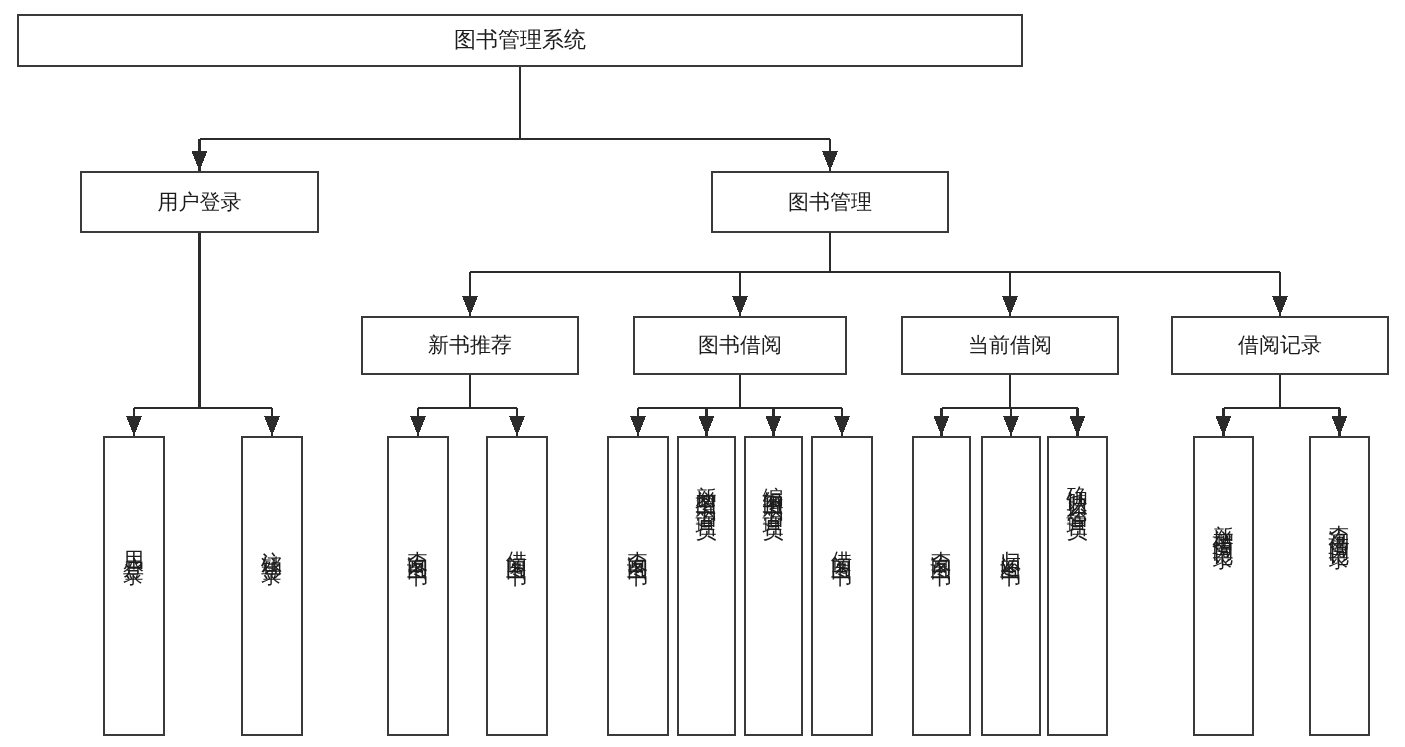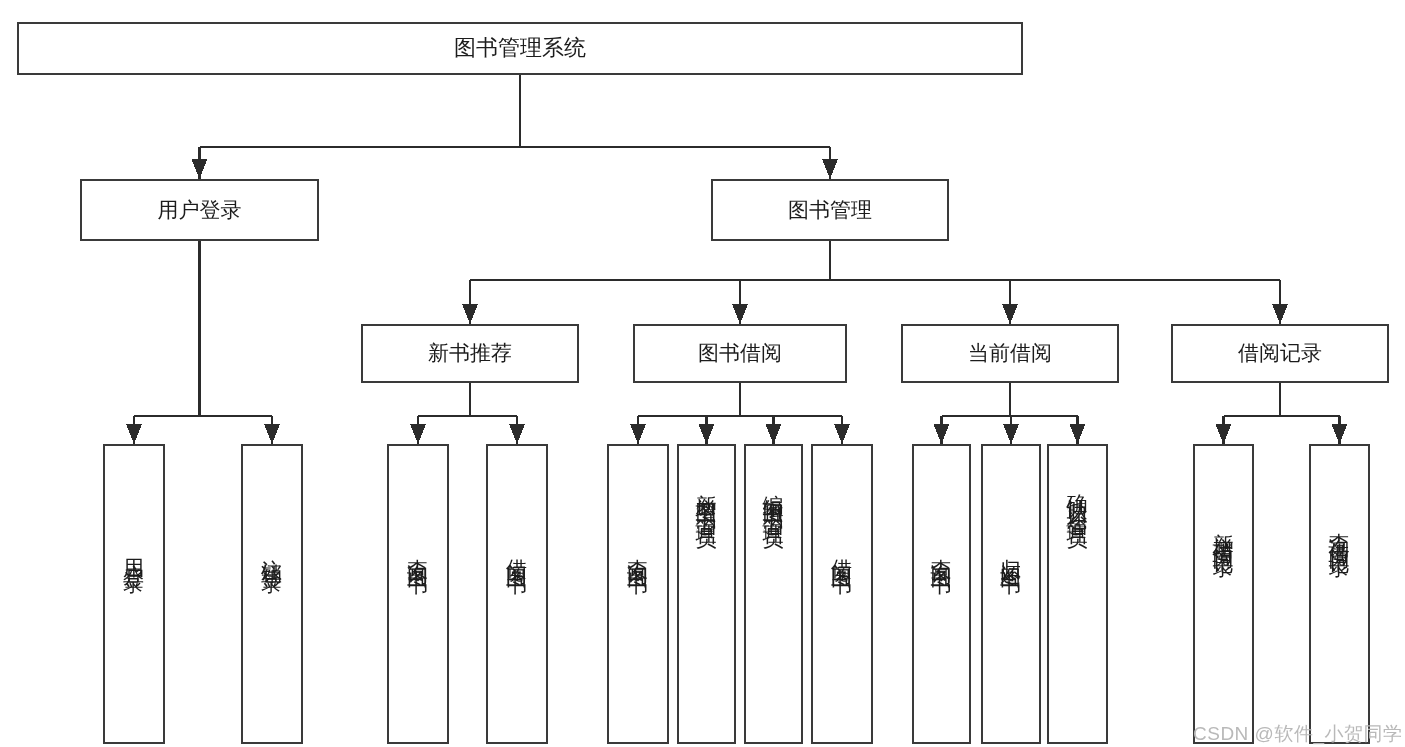--- a/index.html
+++ b/index.html
@@ -13,21 +13,20 @@
     overflow: hidden;
     font-family: "Liberation Sans", "DejaVu Sans", sans-serif;
     position: relative;
   }
   #diagram-root {
     position: absolute;
     left: 0;
     top: 0;
     width: 1405px;
     height: 637px;
-    margin-top: 8px;
   }
   svg.diagram-canvas {
     display: block;
     width: 1405px;
     height: 747px;
     shape-rendering: crispEdges;
   }
   .node-box {
     fill: #ffffff;
     stroke: #3a3a3a;
@@ -213,14 +212,13 @@
       <div class="leaf-vertical-wrap" style="left: 1048px; top: 437px; width: 59px; height: 298px; padding-top: 32px; box-sizing: border-box;">
         <span class="leaf-vertical-text">确认归还（管理员）</span>
       </div>
       <div class="leaf-vertical-wrap" style="left: 1194px; top: 437px; width: 59px; height: 298px; padding-top: 71px; box-sizing: border-box;">
         <span class="leaf-vertical-text">新增借阅记录</span>
       </div>
       <div class="leaf-vertical-wrap" style="left: 1310px; top: 437px; width: 59px; height: 298px; padding-top: 71px; box-sizing: border-box;">
         <span class="leaf-vertical-text">查询借阅记录</span>
       </div>
     </div>
-  <div class="watermark">CSDN @软件_小贺同学</div>
 </div>
 
 </body></html>

